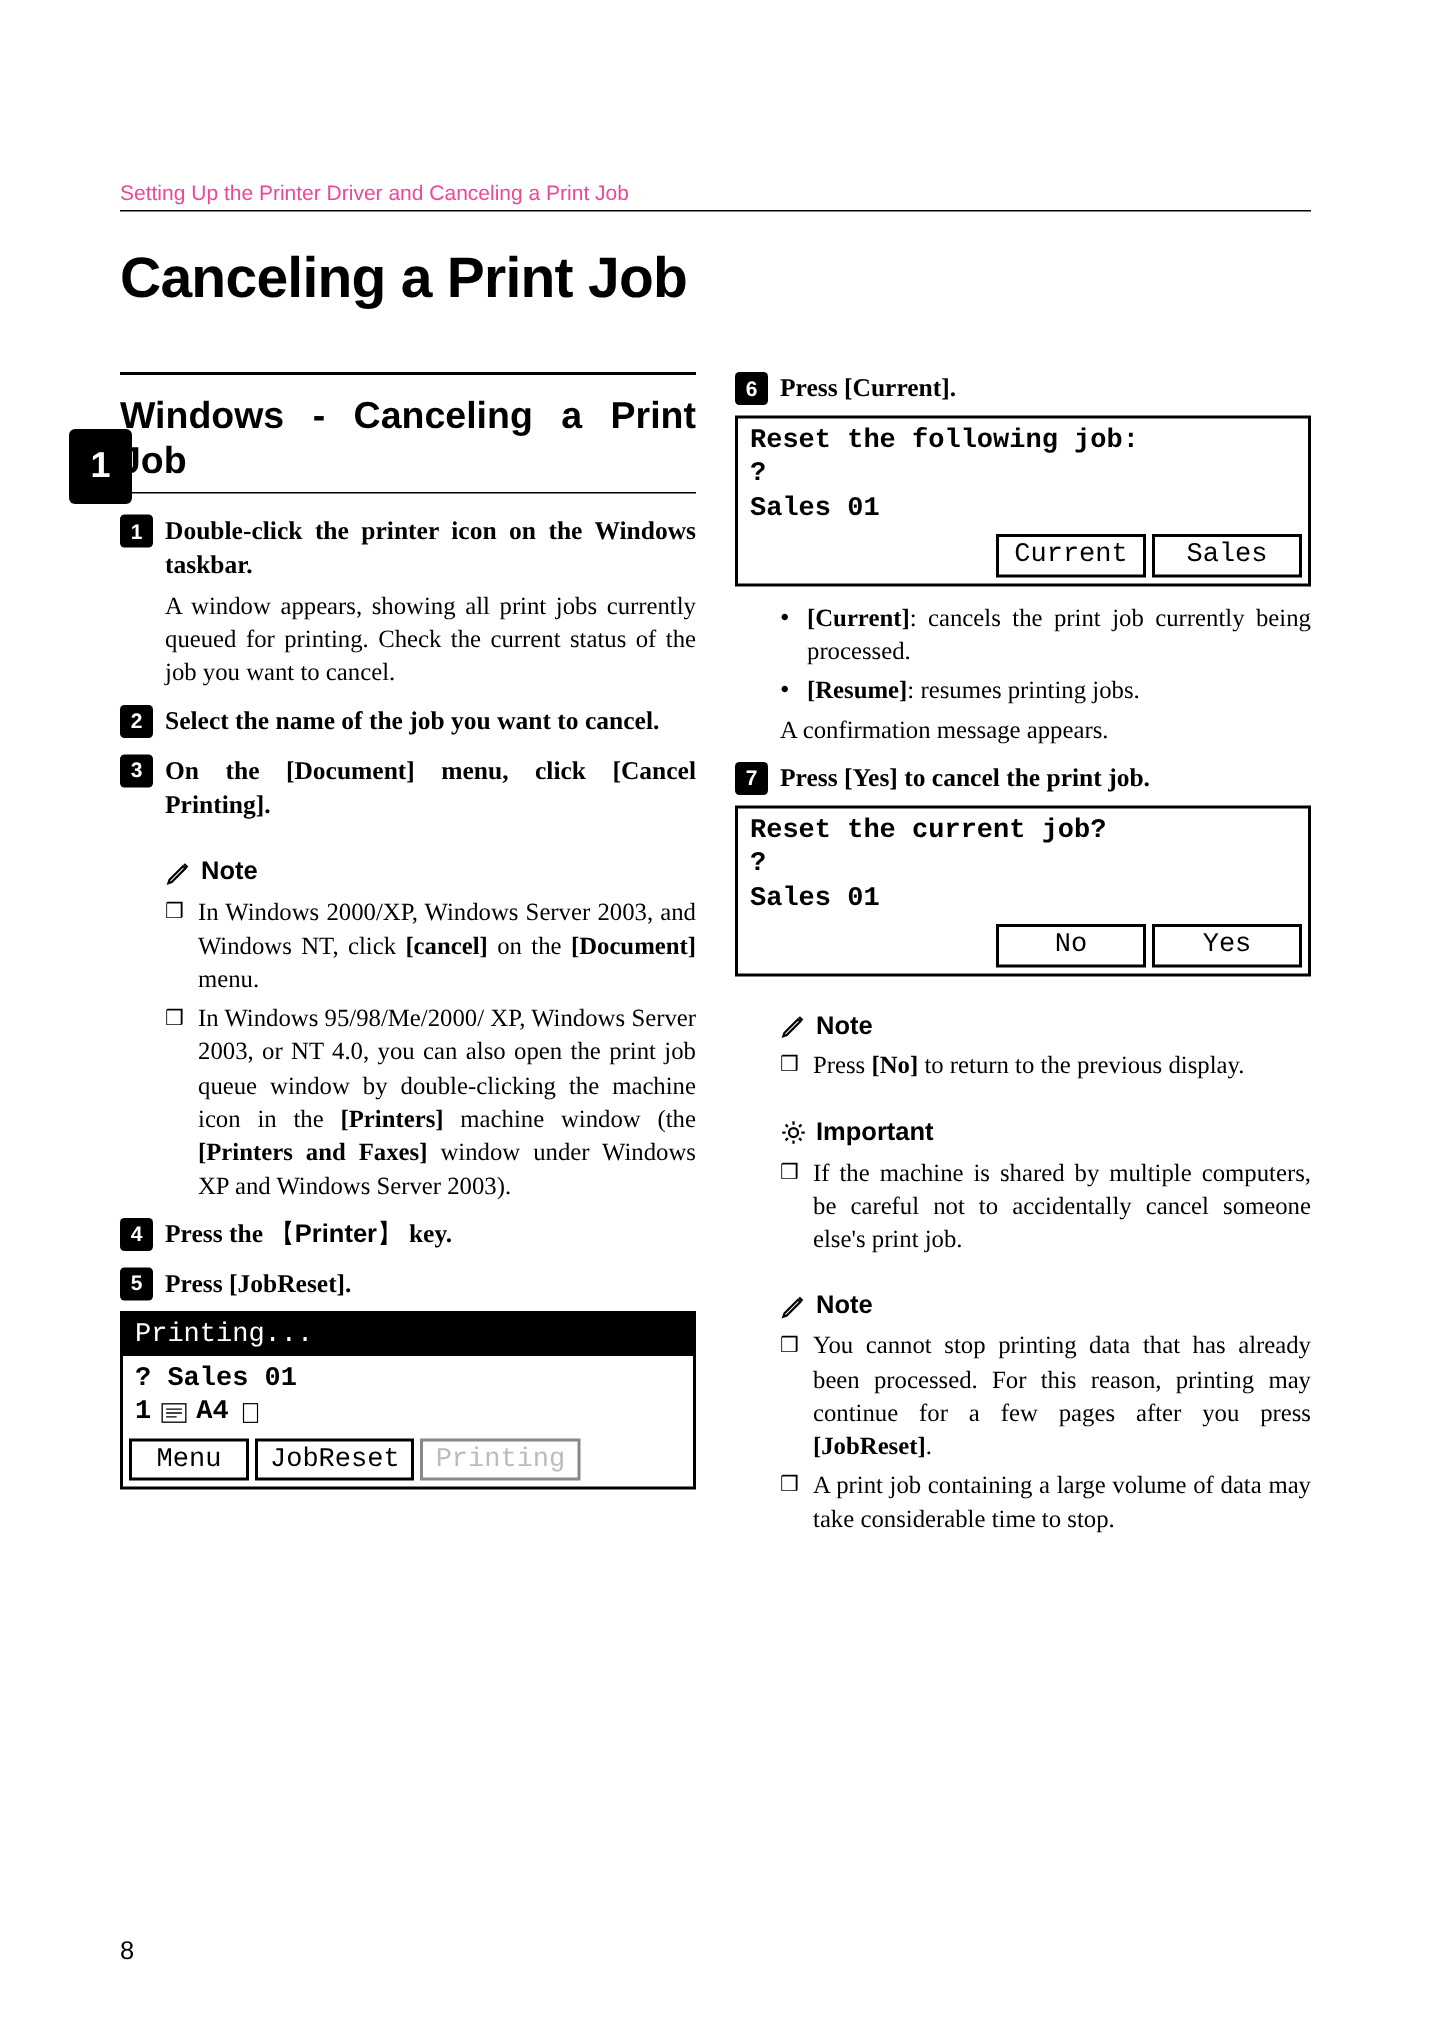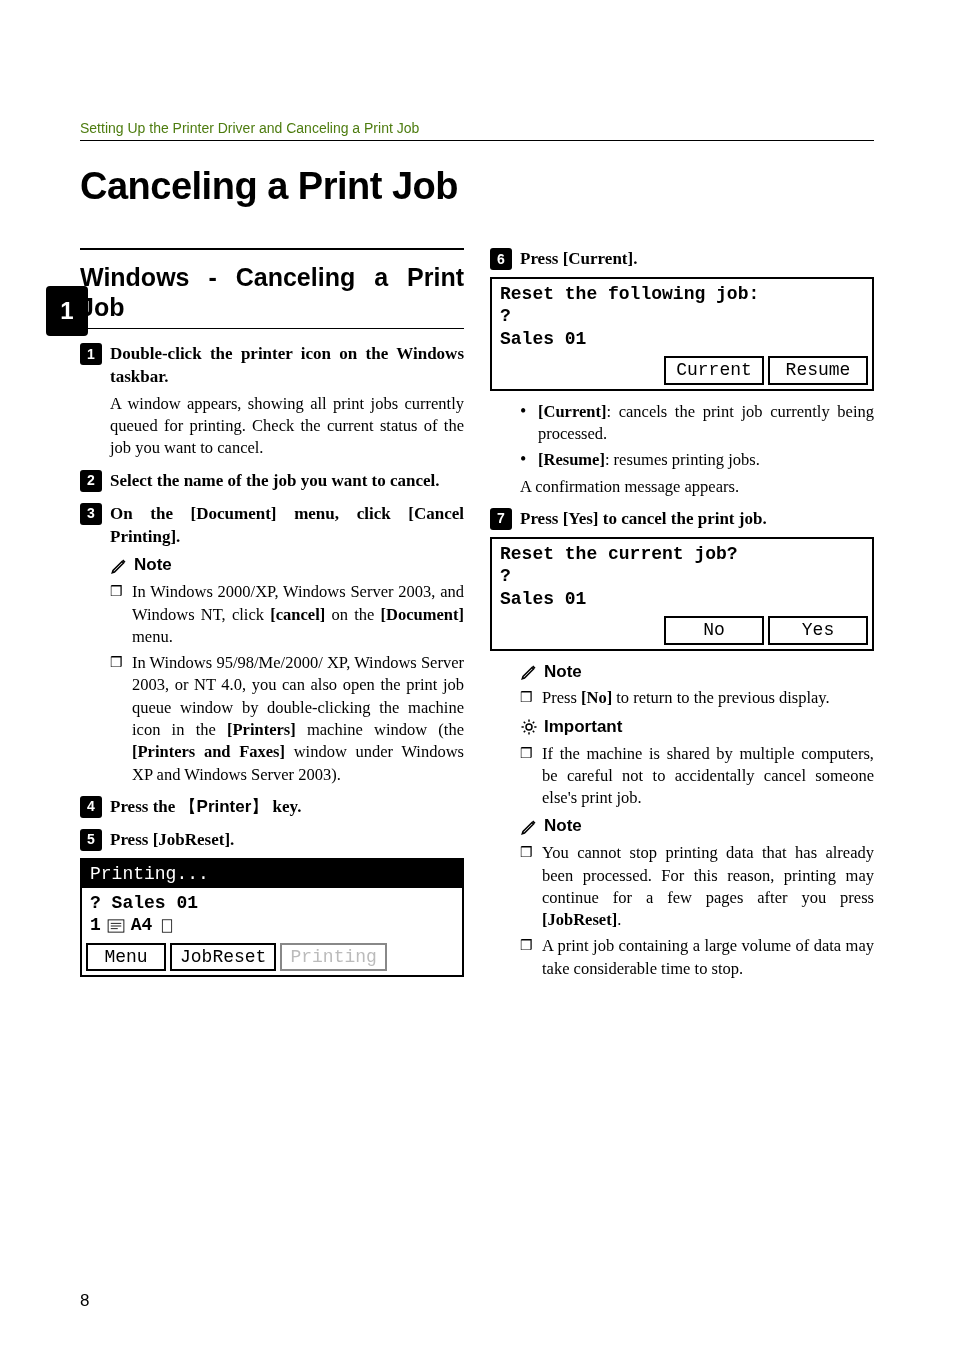--- a/index.html
+++ b/index.html
@@ -1,29 +1,29 @@
 <!DOCTYPE html>
 <html><head>
 <meta charset="utf-8">
 <style>
   * { box-sizing: border-box; margin: 0; padding: 0; }
   html, body { width: 954px; height: 1351px; background: #fff; font-family: Georgia, 'Times New Roman', serif; color: #000; }
   .page { width: 954px; height: 1351px; position: relative; padding: 120px 80px 60px 80px; }
-  .running-header { font-family: Arial, Helvetica, sans-serif; font-size: 14px; color: #4d7c0f; padding-bottom: 4px; border-bottom: 1px solid #000; margin-bottom: 24px; }
+  .running-header { font-family: Arial, Helvetica, sans-serif; font-size: 14px; color: #ec4899; padding-bottom: 4px; border-bottom: 1px solid #000; margin-bottom: 24px; }
   .h1 { font-family: Arial, Helvetica, sans-serif; font-weight: 700; font-size: 38px; margin-bottom: 40px; letter-spacing: -0.5px; }
   .columns { display: flex; gap: 26px; }
   .col { flex: 1 1 0; min-width: 0; font-size: 16.5px; line-height: 1.35; text-align: justify; }
   .section-rule-top { border-top: 2px solid #000; padding-top: 6px; margin-bottom: 6px; }
   .section-rule-bottom { border-bottom: 1.5px solid #000; height: 0; margin-top: 6px; margin-bottom: 14px; }
   .h2 { font-family: Arial, Helvetica, sans-serif; font-weight: 700; font-size: 25px; line-height: 1.2; }
   .step { display: flex; gap: 8px; margin: 10px 0 4px 0; align-items: flex-start; }
   .step-num { display: inline-flex; width: 22px; height: 22px; background: #000; color: #fff; font-family: Arial, Helvetica, sans-serif; font-weight: 700; font-size: 14px; align-items: center; justify-content: center; border-radius: 3px; flex: 0 0 22px; }
   .step-text { font-family: Georgia, serif; font-weight: 700; font-size: 17px; line-height: 1.35; text-align: justify; }
   .step-detail { margin: 4px 0 8px 30px; font-size: 16.5px; }
-  .note-head { display: flex; align-items: center; gap: 6px; font-family: Arial, Helvetica, sans-serif; font-weight: 700; font-size: 17px; margin: 6px 0 4px 30px; }
+  .note-head { display: flex; align-items: center; gap: 6px; font-family: Arial, Helvetica, sans-serif; font-weight: 700; font-size: 17px; margin: 22px 0 4px 30px; }
   .icon-pencil, .icon-important { width: 18px; height: 18px; }
   .bullets { margin-left: 30px; }
   .bullet-row { display: flex; gap: 8px; margin: 4px 0; }
   .bullet-mark { flex: 0 0 14px; font-family: Arial, sans-serif; font-size: 14px; line-height: 1.5; }
   .bullet-text { flex: 1; font-size: 16.5px; text-align: justify; }
   .dot { flex: 0 0 10px; font-size: 18px; line-height: 1.2; }
   .ui-label { font-family: Liberation Serif, serif; font-weight: 700; }
   .hw-key { font-family: Arial, Helvetica, sans-serif; font-weight: 700; }
   .hw-key::before { content: "【"; font-weight: 400; }
   .hw-key::after { content: "】"; font-weight: 400; }
@@ -151,21 +151,21 @@
       </div>
 
       <div class="lcd">
         <div class="lcd-body">
           <div>Reset the following job:</div>
           <div>?</div>
           <div>Sales 01</div>
         </div>
         <div class="lcd-buttons right">
           <div class="lcd-btn wide">Current</div>
-          <div class="lcd-btn wide">Resume</div>
+          <div class="lcd-btn wide">Sales</div>
         </div>
       </div>
 
       <div class="bullets">
         <div class="bullet-row">
           <span class="dot">•</span>
           <span class="bullet-text">
             <span class="ui-label">[Current]</span><span>: cancels the print job currently being processed.</span>
           </span>
         </div>

